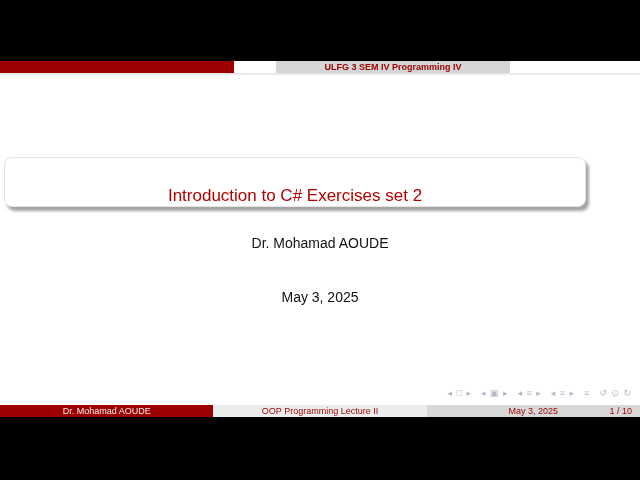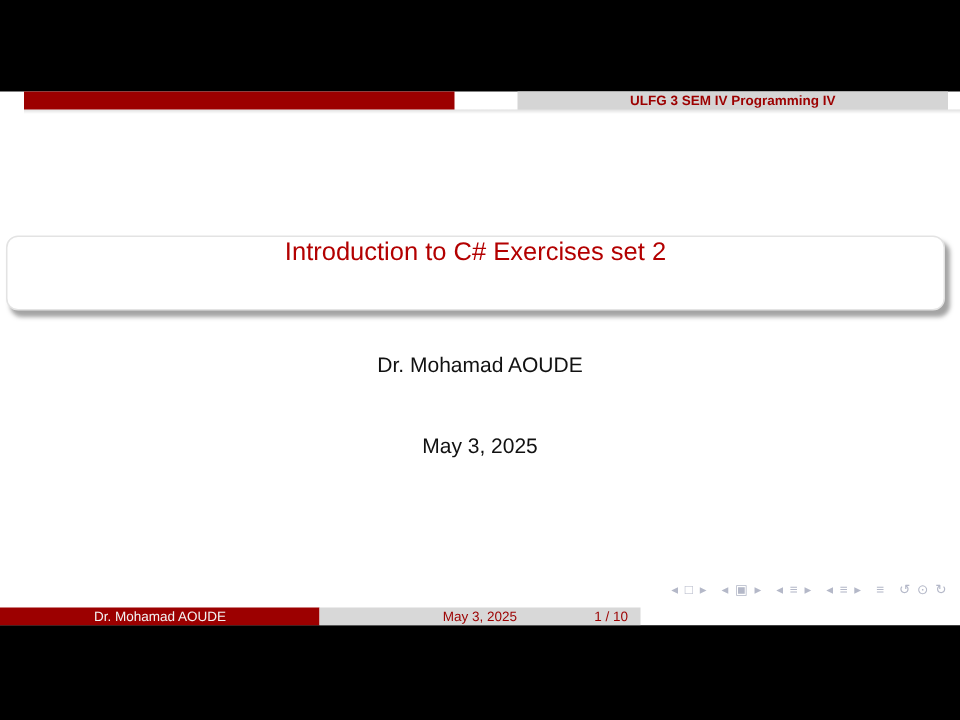--- a/index.html
+++ b/index.html
@@ -31,22 +31,22 @@
   }
   .slide {
     position: absolute;
     left: 0; top: 61px;
     width: 640px; height: 356px;
     background: #ffffff;
   }
   
   .headline {
     position: absolute;
-    left: 16px; top: 0;
-    width: 616px; height: 12px;
+    left: 0; top: 0;
+    width: 510px; height: 12px;
     display: flex;
     gap: 42px;
   }
   .headline::after {
     content: "";
     position: absolute;
     left: 0; top: 12px;
     width: 640px; height: 3px;
     background: linear-gradient(to bottom, rgba(0,0,0,0.12), rgba(0,0,0,0));
   }
@@ -61,27 +61,27 @@
     font-size: 9px;
     font-weight: bold;
     line-height: 12px;
     text-align: center;
     white-space: nowrap;
   }
   
   .title-box {
     position: absolute;
     left: 4px; top: 96px;
-    width: 626px; height: 50px;
+    width: 582px; height: 50px;
     background: #ffffff;
     border: 1px solid #e3e3e3;
     border-radius: 8px;
     box-shadow: 3px 4px 3px rgba(90,90,90,0.55);
     display: flex;
-    align-items: flex-start;
+    align-items: flex-end;
     justify-content: center;
     box-sizing: border-box;
   }
   .title-text {
     color: #b30000;
     font-size: 17px;
     text-align: center;
     white-space: nowrap;
   }
   .author-line {
@@ -178,20 +178,21 @@
       <span>◂ □ ▸</span>
       <span>◂ ▣ ▸</span>
       <span>◂ ≡ ▸</span>
       <span>◂ ≡ ▸</span>
       <span>≡</span>
       <span>↺ ⊙ ↻</span>
     </div>
 
     <div class="footline">
       <div class="sec sec1">Dr. Mohamad AOUDE</div>
+      <div class="sec sec2">OOP Programming Lecture II</div>
       <div class="sec sec3">
         <span class="date">May 3, 2025</span>
         <span class="page">1 / 10</span>
       </div>
     </div>
 
   </div>
 
   <div class="letterbox-bottom"></div>
 

